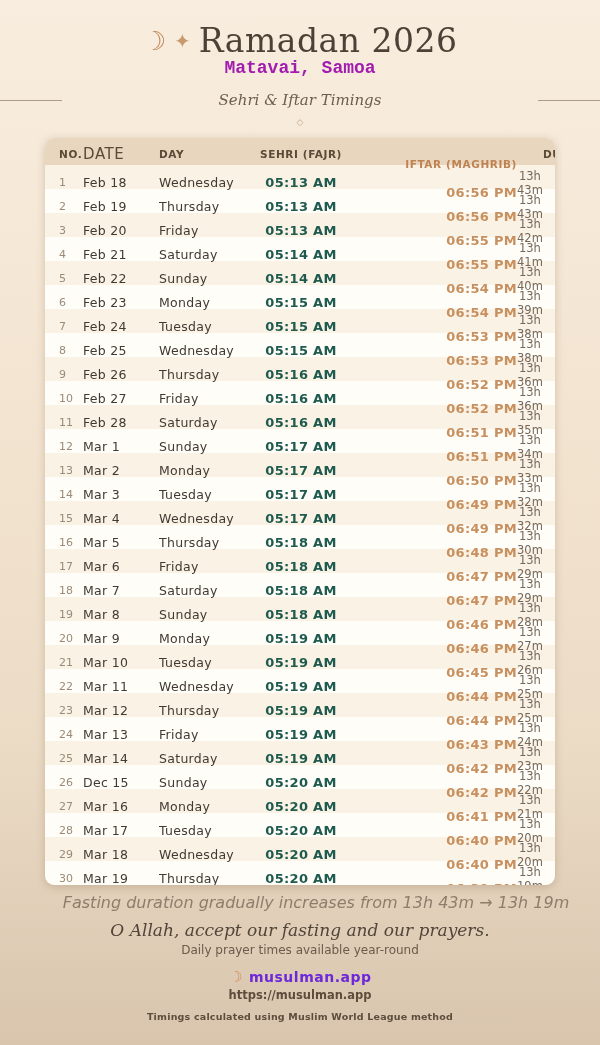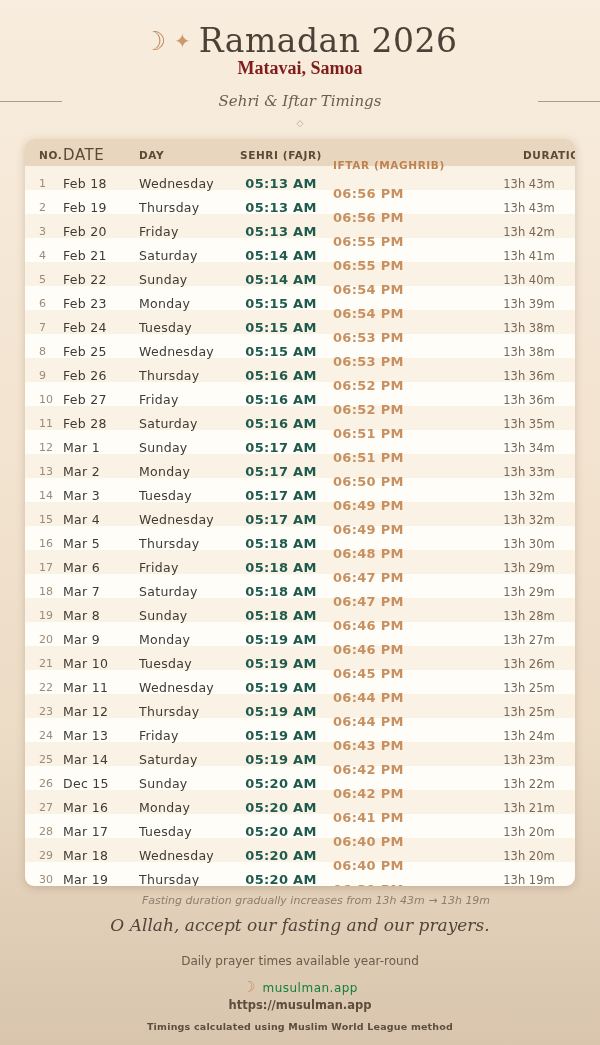--- a/index.html
+++ b/index.html
@@ -14,35 +14,35 @@
   
   .hero { text-align: center; padding-top: 21px; }
   .title-line { display: flex; align-items: center; justify-content: center; gap: 8px; }
   .moon-glyph { color: #c18a5c; font-size: 26px; transform: scaleX(-1); display: inline-block; line-height: 1; }
   .star-glyph { color: #c99a6b; font-size: 20px; line-height: 1; }
   .main-title {
     font-family: "DejaVu Serif", "Liberation Serif", serif;
     font-size: 33px; font-weight: 400; color: #4c4136; letter-spacing: 0.5px;
   }
   .location {
-    font-family: Liberation Serif, serif;
-    font-size: 18px; font-weight: bold; color: #7f1d1d; margin-top: -2px;
+    font-family: Liberation Mono, monospace;
+    font-size: 18px; font-weight: bold; color: #a21caf; margin-top: -2px;
   }
   .subtitle-row { display: flex; align-items: center; justify-content: space-between; gap: 12px; margin-top: 13px; }
   .subtitle-row .rule { width: 62px; height: 1px; background: #ab9c88; }
   .subtitle {
     font-family: "DejaVu Serif", "Liberation Serif", serif;
     font-style: italic; font-size: 15px; color: #6c5d4d;
   }
   .meta-line { margin-top: 7px; font-size: 11.5px; font-weight: bold; color: #5d4d3d; letter-spacing: 0.2px; }
   .ornament { margin-top: 8px; font-size: 9px; color: #bfa98e; }
 
   
   .card {
-    width: 550px; margin: 11px auto 0 auto;
+    width: 510px; margin: 11px auto 0 auto;
     background: #fffdf8; border-radius: 9px; overflow: hidden;
     box-shadow: 0 2px 8px rgba(122, 93, 62, 0.28);
   }
   .trow {
     display: grid;
     grid-template-columns: 24px 76px 90px 104px 164px 1fr;
     align-items: center;
     padding: 0 14px;
     height: 24px;
   }
@@ -50,35 +50,35 @@
     height: 27px; background: #e9d6bf;
   }
   .thead span {
     font-size: 10.5px; font-weight: bold; color: #5b4a37; letter-spacing: 0.6px;
   }
   .thead .c-iftar-h { color: #bf8352; }
   .trow:nth-child(odd):not(.thead) { background: #faf2e5; }
   .c-no { font-size: 11px; color: #9b8b76; }
   .c-date, .c-day { font-size: 12.5px; color: #403a32; letter-spacing: 0.3px; }
   .c-sehri { text-align: center; font-size: 13px; font-weight: bold; color: #1e5a4e; letter-spacing: 0.3px; }
-  .c-iftar { text-align: left; font-size: 13px; font-weight: bold; color: #c8905f; letter-spacing: 0.3px; margin-top: 20px; }
+  .c-iftar { text-align: right; font-size: 13px; font-weight: bold; color: #c8905f; letter-spacing: 0.3px; margin-top: 20px; }
   .c-dur { text-align: center; font-size: 11.5px; color: #75685a; }
   .thead .c-sehri, .thead .c-iftar, .thead .c-dur { font-size: 10.5px; font-weight: bold; }
 
   
   .foot { text-align: center; }
-  .fast-note { margin-top: 8px; font-size: 11px; font-style: italic; color: #8d7e6b; padding-left: 32px; }
+  .fast-note { margin-top: 8px; font-size: 16px; font-style: italic; color: #8d7e6b; padding-left: 32px; }
   .dua {
     margin-top: 8px; font-family: "DejaVu Serif", "Liberation Serif", serif;
     font-style: italic; font-size: 17px; color: #51453a;
   }
-  .year-round { margin-top: 19px; font-size: 12px; color: #6a5b4b; }
+  .year-round { margin-top: 3px; font-size: 12px; color: #6a5b4b; }
   .brand-line { margin-top: 12px; display: flex; justify-content: center; align-items: center; gap: 7px; }
   .brand-moon { color: #cc9166; font-size: 15px; transform: scaleX(-1); display: inline-block; line-height: 1; }
-  .brand-name { font-size: 12px; font-weight: normal; color: #15803d; letter-spacing: 0.5px; }
+  .brand-name { font-size: 14px; font-weight: bold; color: #6d28d9; letter-spacing: 0.5px; }
   .brand-url { margin-top: 3px; font-size: 11.5px; font-weight: bold; color: #5d4d3d; }
   .method-line { margin-top: 9px; font-size: 9.5px; font-weight: bold; color: #5d4d3d; letter-spacing: 0.2px; }
 </style>
 </head>
 <body>
 
 <div class="hero">
   <div class="title-line">
     <span class="moon-glyph">☾</span>
     <span class="star-glyph">✦</span>

